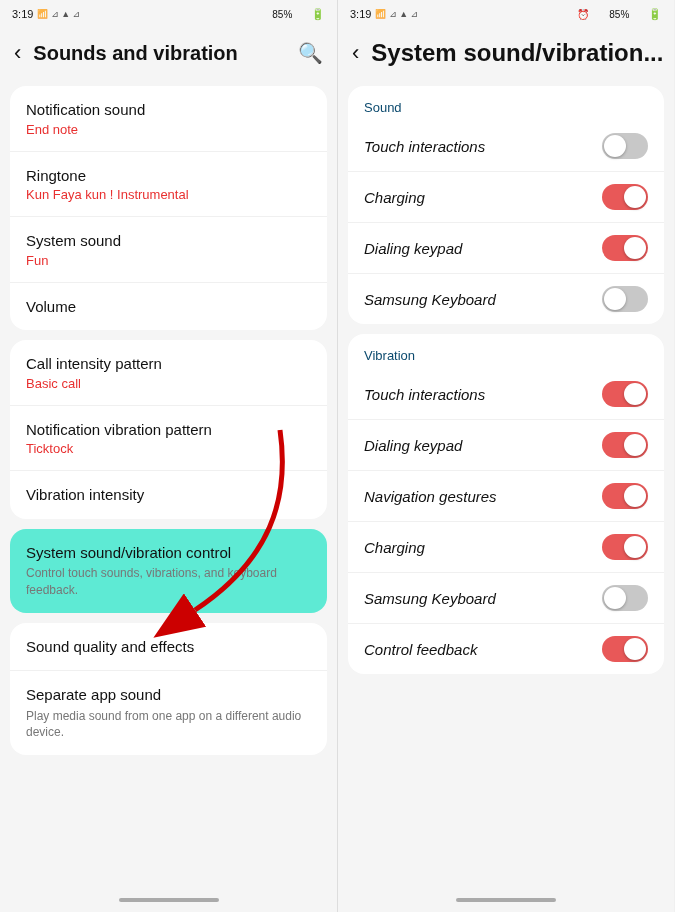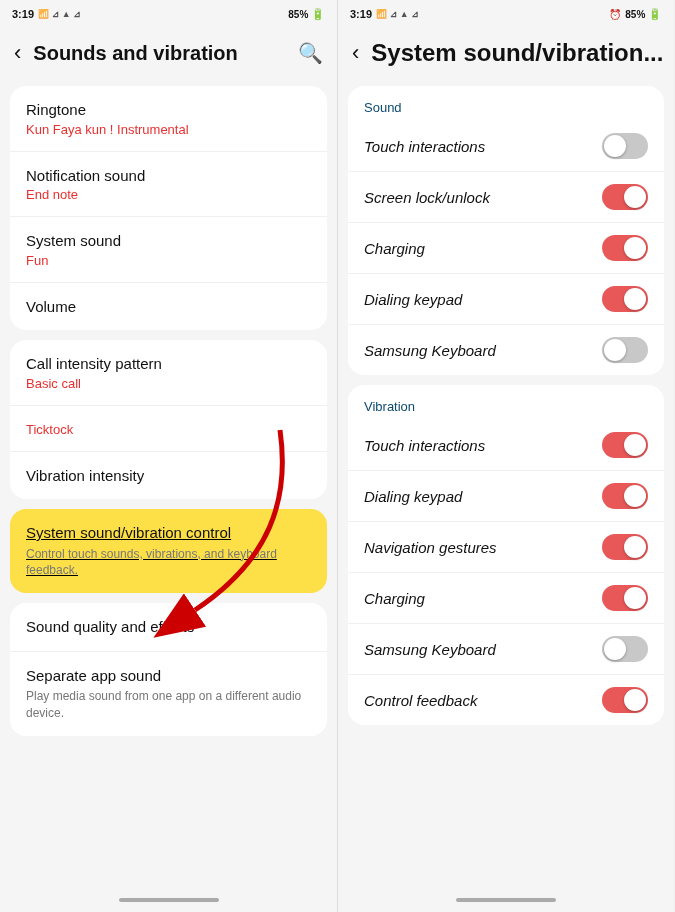--- a/index.html
+++ b/index.html
@@ -29,34 +29,34 @@
 
     
     .status-bar {
       height: 28px;
       background: #f5f5f5;
       display: flex;
       align-items: center;
       justify-content: space-between;
       padding: 0 12px;
       font-size: 11px;
-      font-weight: 700;
+      font-weight: 400;
       color: #111;
     }
 
     .status-left {
       display: flex;
       align-items: center;
       gap: 4px;
     }
 
     .status-right {
       display: flex;
       align-items: center;
-      gap: 3px;
+      gap: 19px;
       font-size: 10px;
     }
 
     .battery-icon {
       font-size: 11px;
     }
 
     
     .top-bar {
       height: 50px;
@@ -253,50 +253,51 @@
     <div class="top-bar">
       <span class="back-btn">‹</span>
       <span class="top-title">Sounds and vibration</span>
       <span class="search-icon-btn">🔍</span>
     </div>
 
     <div class="content">
 
       <div class="card-group">
         <div class="menu-item">
+          <div class="menu-item-title">Notification sound</div>
+          <div class="menu-item-subtitle">End note</div>
+        </div>
+        <div class="menu-item">
           <div class="menu-item-title">Ringtone</div>
           <div class="menu-item-subtitle">Kun Faya kun ! Instrumental</div>
         </div>
         <div class="menu-item">
-          <div class="menu-item-title">Notification sound</div>
-          <div class="menu-item-subtitle">End note</div>
-        </div>
-        <div class="menu-item">
           <div class="menu-item-title">System sound</div>
           <div class="menu-item-subtitle">Fun</div>
         </div>
         <div class="menu-item">
           <div class="menu-item-title">Volume</div>
         </div>
       </div>
 
       <div class="card-group">
         <div class="menu-item">
           <div class="menu-item-title">Call intensity pattern</div>
           <div class="menu-item-subtitle">Basic call</div>
         </div>
         <div class="menu-item">
+          <div class="menu-item-title">Notification vibration pattern</div>
           <div class="menu-item-subtitle">Ticktock</div>
         </div>
         <div class="menu-item">
           <div class="menu-item-title">Vibration intensity</div>
         </div>
       </div>
 
-      <div class="card-group" style="background:#fde047;text-decoration:underline;">
+      <div class="card-group" style="background:#5eead4;">
         <div class="menu-item">
           <div class="menu-item-title">System sound/vibration control</div>
           <div class="menu-item-desc">Control touch sounds, vibrations, and keyboard feedback.</div>
         </div>
       </div>
 
       <div class="card-group">
         <div class="menu-item">
           <div class="menu-item-title">Sound quality and effects</div>
         </div>
@@ -348,26 +349,20 @@
     <div class="card-group">
       <div class="section-label">Sound</div>
 
       <div class="toggle-item">
         <span class="toggle-label">Touch interactions</span>
         <div class="toggle-switch off">
           <div class="toggle-knob"></div>
         </div>
       </div>
 
-      <div class="toggle-item">
-        <span class="toggle-label">Screen lock/unlock</span>
-        <div class="toggle-switch on">
-          <div class="toggle-knob"></div>
-        </div>
-      </div>
 
       <div class="toggle-item">
         <span class="toggle-label">Charging</span>
         <div class="toggle-switch on">
           <div class="toggle-knob"></div>
         </div>
       </div>
 
       <div class="toggle-item">
         <span class="toggle-label">Dialing keypad</span>

